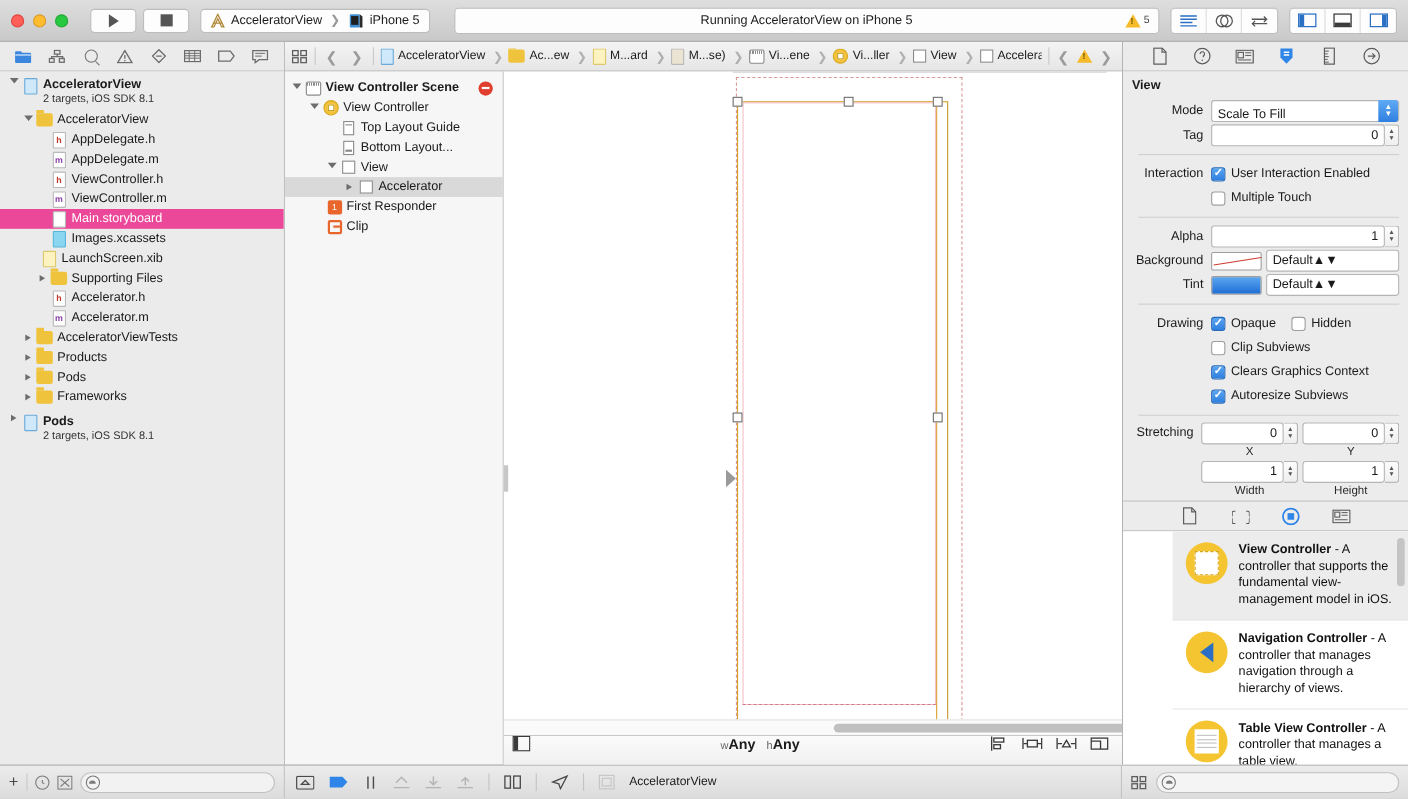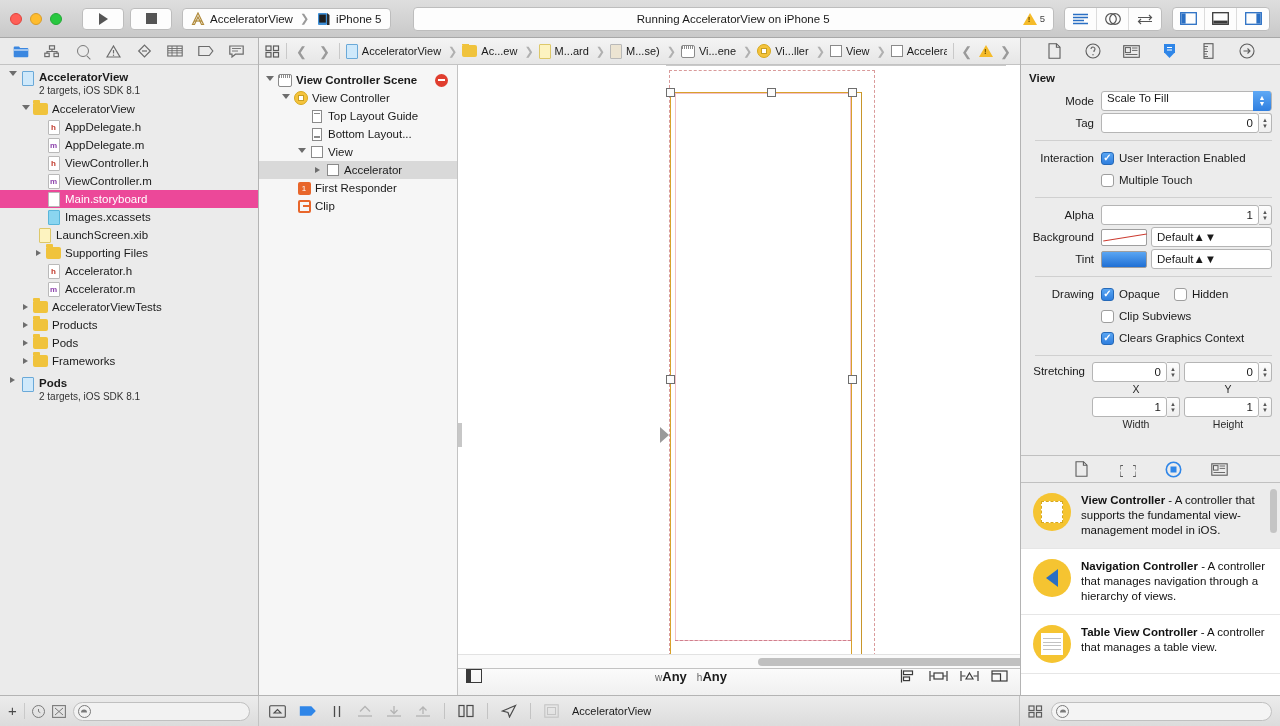--- a/index.html
+++ b/index.html
@@ -161,40 +161,40 @@
 
   
   .inspector { width: 260px; min-width: 260px; background: #ececec; border-left: 1px solid #b4b4b4; display:flex; flex-direction:column; }
   .insp-tabs { height: 27px; display:flex; align-items:center; justify-content: space-around; background:#ebebeb; border-bottom:1px solid #c3c3c3; padding: 0 14px; }
   .insp-tabs .it { width:22px; height:20px; display:flex; align-items:center; justify-content:center; }
   .insp-body { height: 390px; background: #ececec; overflow: hidden; padding-top: 5px; }
   .sec-title { font-size: 11.5px; font-weight: bold; padding: 2px 0 6px 8px; }
   .prow { display:flex; align-items:center; min-height: 22px; padding: 0 8px 0 0; margin-bottom: 0px; }
   .plabel { width: 80px; text-align: right; padding-right: 7px; font-size: 11.5px; color: #1a1a1a; }
   .pctl { flex: 1; display:flex; align-items:center; }
-  .combo { flex:1; height: 20px; background: #fff; border:1px solid #b5b5b5; border-radius:3px; display:flex; align-items:flex-start; font-size:11.5px; padding-left:5px; position:relative; }
+  .combo { flex:1; height: 20px; background: #fff; border:1px solid #b5b5b5; border-radius:3px; display:flex; align-items:flex-end; font-size:11.5px; padding-left:5px; position:relative; }
   .combo .stepper-blue { position:absolute; right:0; top:-1px; bottom:-1px; width:18px; background: linear-gradient(to bottom,#5fa9f5,#2f7fe0); border-radius: 0 3px 3px 0; display:flex; flex-direction:column; align-items:center; justify-content:center; color:#fff; font-size: 7px; line-height: 6px; }
   .numfield { flex:1; height: 20px; background:#fff; border:1px solid #b5b5b5; border-radius:3px; display:flex; align-items:center; justify-content:flex-end; padding-right:5px; font-size:11.5px; }
   .stepper { width: 13px; height: 20px; background: linear-gradient(to bottom,#fdfdfd,#efefef); border:1px solid #b5b5b5; border-left:none; border-radius: 0 3px 3px 0; display:flex; flex-direction:column; align-items:center; justify-content:center; font-size:6px; line-height:6px; color:#555; }
   .cbx { width: 13px; height: 13px; border-radius: 3px; border: 1px solid #9e9e9e; background: #fff; display:flex; align-items:center; justify-content:center; margin-right: 5px; flex: none; }
   .cbx.on { background: linear-gradient(to bottom,#5aa6f3,#2e7ede); border-color:#2569b8; }
   .cbx.on::after { content:"✓"; color:#fff; font-size:10px; line-height:10px; font-weight:bold; }
   .cbl { font-size: 11.5px; margin-right: 14px; white-space: nowrap; }
   .divider { height:1px; background:#d0d0d0; margin: 6px 8px 6px 14px; }
   .swatch { width: 46px; height: 17px; border: 1px solid #9e9e9e; background:#fff; margin-right: 4px; position: relative; border-radius:2px; }
   .swatch.clear::after { content:""; position:absolute; left:1px; top:7px; width:44px; height:1px; background:#cc3b30; transform: rotate(-9deg); }
   .swatch.blue { background: linear-gradient(to bottom,#5aa6f3,#1f6fd4); }
   .colorcombo { flex:1; height:20px; background:#fff; border:1px solid #b5b5b5; border-radius:3px; display:flex; align-items:center; padding-left:5px; font-size:11.5px; position:relative; }
   .substack { display:flex; flex-direction:column; align-items:center; width: 88px; }
   .sublabel { font-size: 10.5px; color:#2a2a2a; margin-top: 1px; }
 
   .lib-tabs { height: 28px; background:#ececec; border-top:1px solid #c0c0c0; border-bottom:1px solid #c0c0c0; display:flex; align-items:center; justify-content:center; gap: 26px; }
   .lib-tabs .lt { width: 20px; height: 20px; display:flex; align-items:center; justify-content:center; }
   .lib-list { flex: 1; background:#fff; overflow:hidden; position:relative; }
-  .lib-item { display:flex; gap: 10px; padding: 10px 10px 10px 12px; border-bottom: 1px solid #e6e6e6; }
+  .lib-item { display:flex; gap: 10px; padding: 10px 10px 10px 12px; border-bottom: 1px solid #e6e6e6; margin-left: 45px; }
   .lib-item.sel { background:#ececec; }
   .lib-ic { width: 38px; height: 38px; border-radius:50%; background:#f5c431; flex:none; display:flex; align-items:center; justify-content:center; }
   .lib-ic .inner-dash { width: 22px; height:22px; background:#fff; border: 1.5px dashed #d6a81e; }
   .lib-ic .chev-back { width:0;height:0;border-right:12px solid #2a6fc4;border-top:9px solid transparent;border-bottom:9px solid transparent; }
   .lib-ic .tbl { width:22px;height:22px;background:#fff;display:flex;flex-direction:column;justify-content:space-evenly;padding:2px; }
   .lib-ic .tbl i { height:1px;background:#c2c2c2;display:block; }
   .lib-txt { font-size: 11.5px; line-height: 15px; color:#111; }
   .lib-txt b { font-weight: bold; }
   .lib-scroll { position:absolute; right:3px; top:6px; width:7px; height:44px; background:#c4c4c4; border-radius:4px; }
 
@@ -859,20 +859,27 @@
             <span class="cbl">Clip Subviews</span>
           </span>
         </div>
         <div class="prow">
           <span class="plabel"></span>
           <span class="pctl">
             <span class="cbx on"></span>
             <span class="cbl">Clears Graphics Context</span>
           </span>
         </div>
+        <div class="prow">
+          <span class="plabel"></span>
+          <span class="pctl">
+            <span class="cbx on"></span>
+            <span class="cbl">Autoresize Subviews</span>
+          </span>
+        </div>
 
         <div class="divider"></div>
 
         <div class="prow" style="align-items:flex-start">
           <span class="plabel" style="padding-top:3px">Stretching</span>
           <span class="pctl">
             <span class="substack">
               <span style="display:flex;align-items:center;width:100%">
                 <span class="numfield">
                     <span>0</span>

